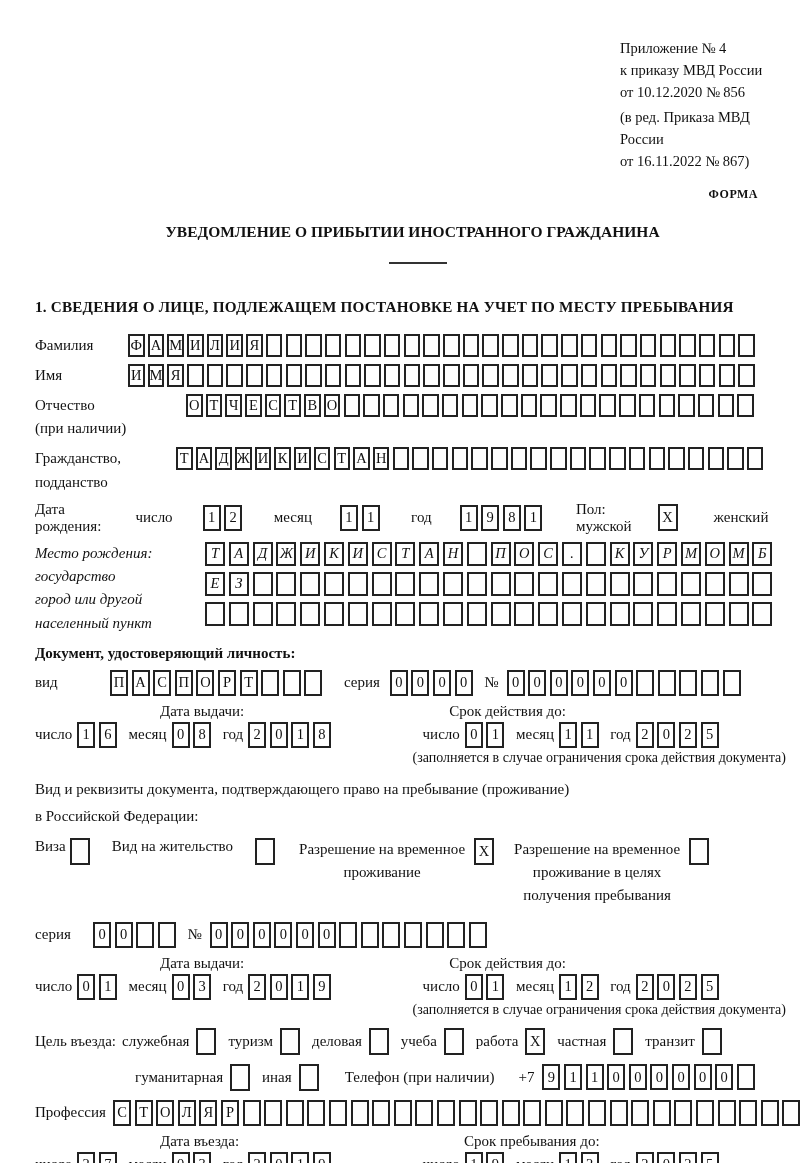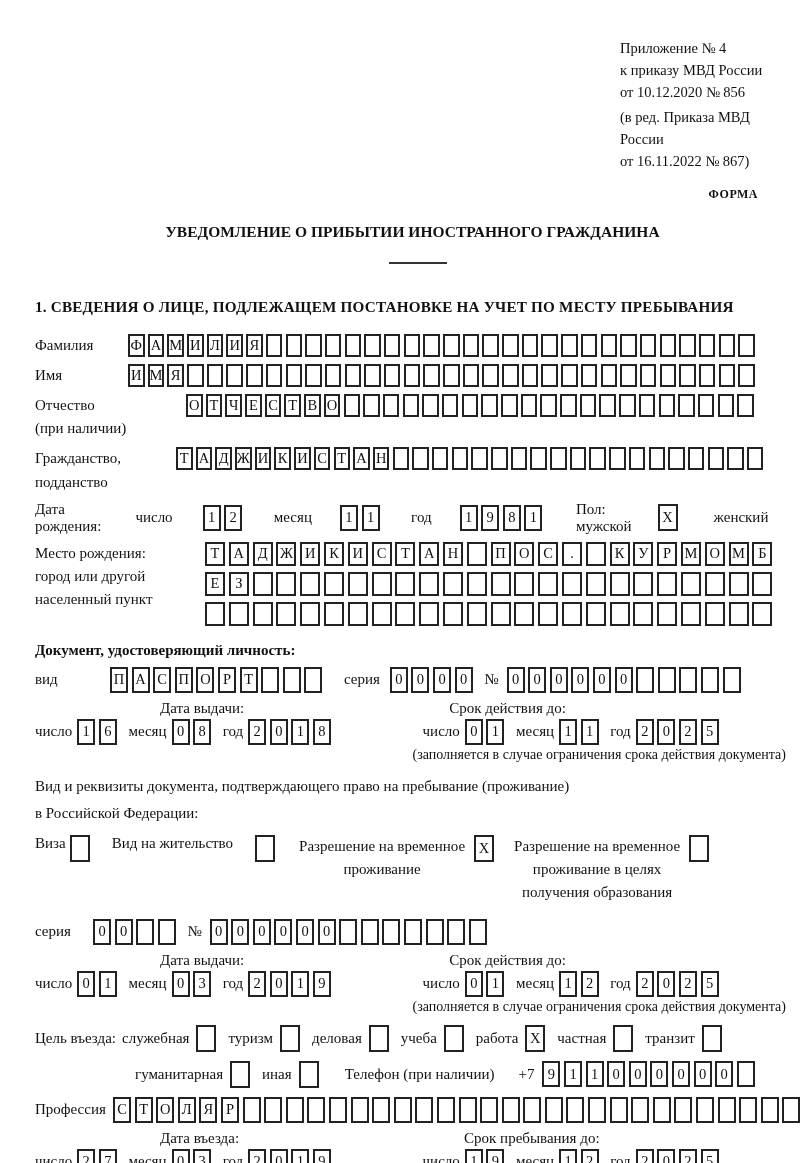--- a/index.html
+++ b/index.html
@@ -269,23 +269,24 @@
     <span style="margin:0 6px 0 10px;">Пол: мужской</span>
     <span class="cells cb">
         <span class="cell">X</span>
       </span>
     <span style="margin:0 18px 0 16px;">женский</span>
     <span class="cells cb">
         <span class="cell"></span>
       </span>
   </div>
 
-  <div class="row top" style="margin-top:4px;">
+  <div class="row top" style="margin-top:4px;font-style:italic;">
     <span class="lab w-place lab2">
       <div>Место рождения:</div>
+      <div>государство</div>
       <div>город или другой</div>
       <div>населенный пункт</div>
     </span>
     <span class="stack-rows">
       <span class="cells wide">
           <span class="cell">Т</span>
           <span class="cell">А</span>
           <span class="cell">Д</span>
           <span class="cell">Ж</span>
           <span class="cell">И</span>
@@ -466,21 +467,21 @@
         <div>проживание</div>
       </span>
       <span class="cells cb">
           <span class="cell">X</span>
         </span>
     </span>
     <span class="opt" style="margin-left:20px;">
       <span class="olabel multiline">
         <div>Разрешение на временное</div>
         <div>проживание в целях</div>
-        <div>получения образования</div>
+        <div>получения пребывания</div>
       </span>
       <span class="cells cb">
           <span class="cell"></span>
         </span>
     </span>
   </div>
 
   <div class="row">
     <span class="lab" style="width:58px;">серия</span>
     <span class="cells big">

